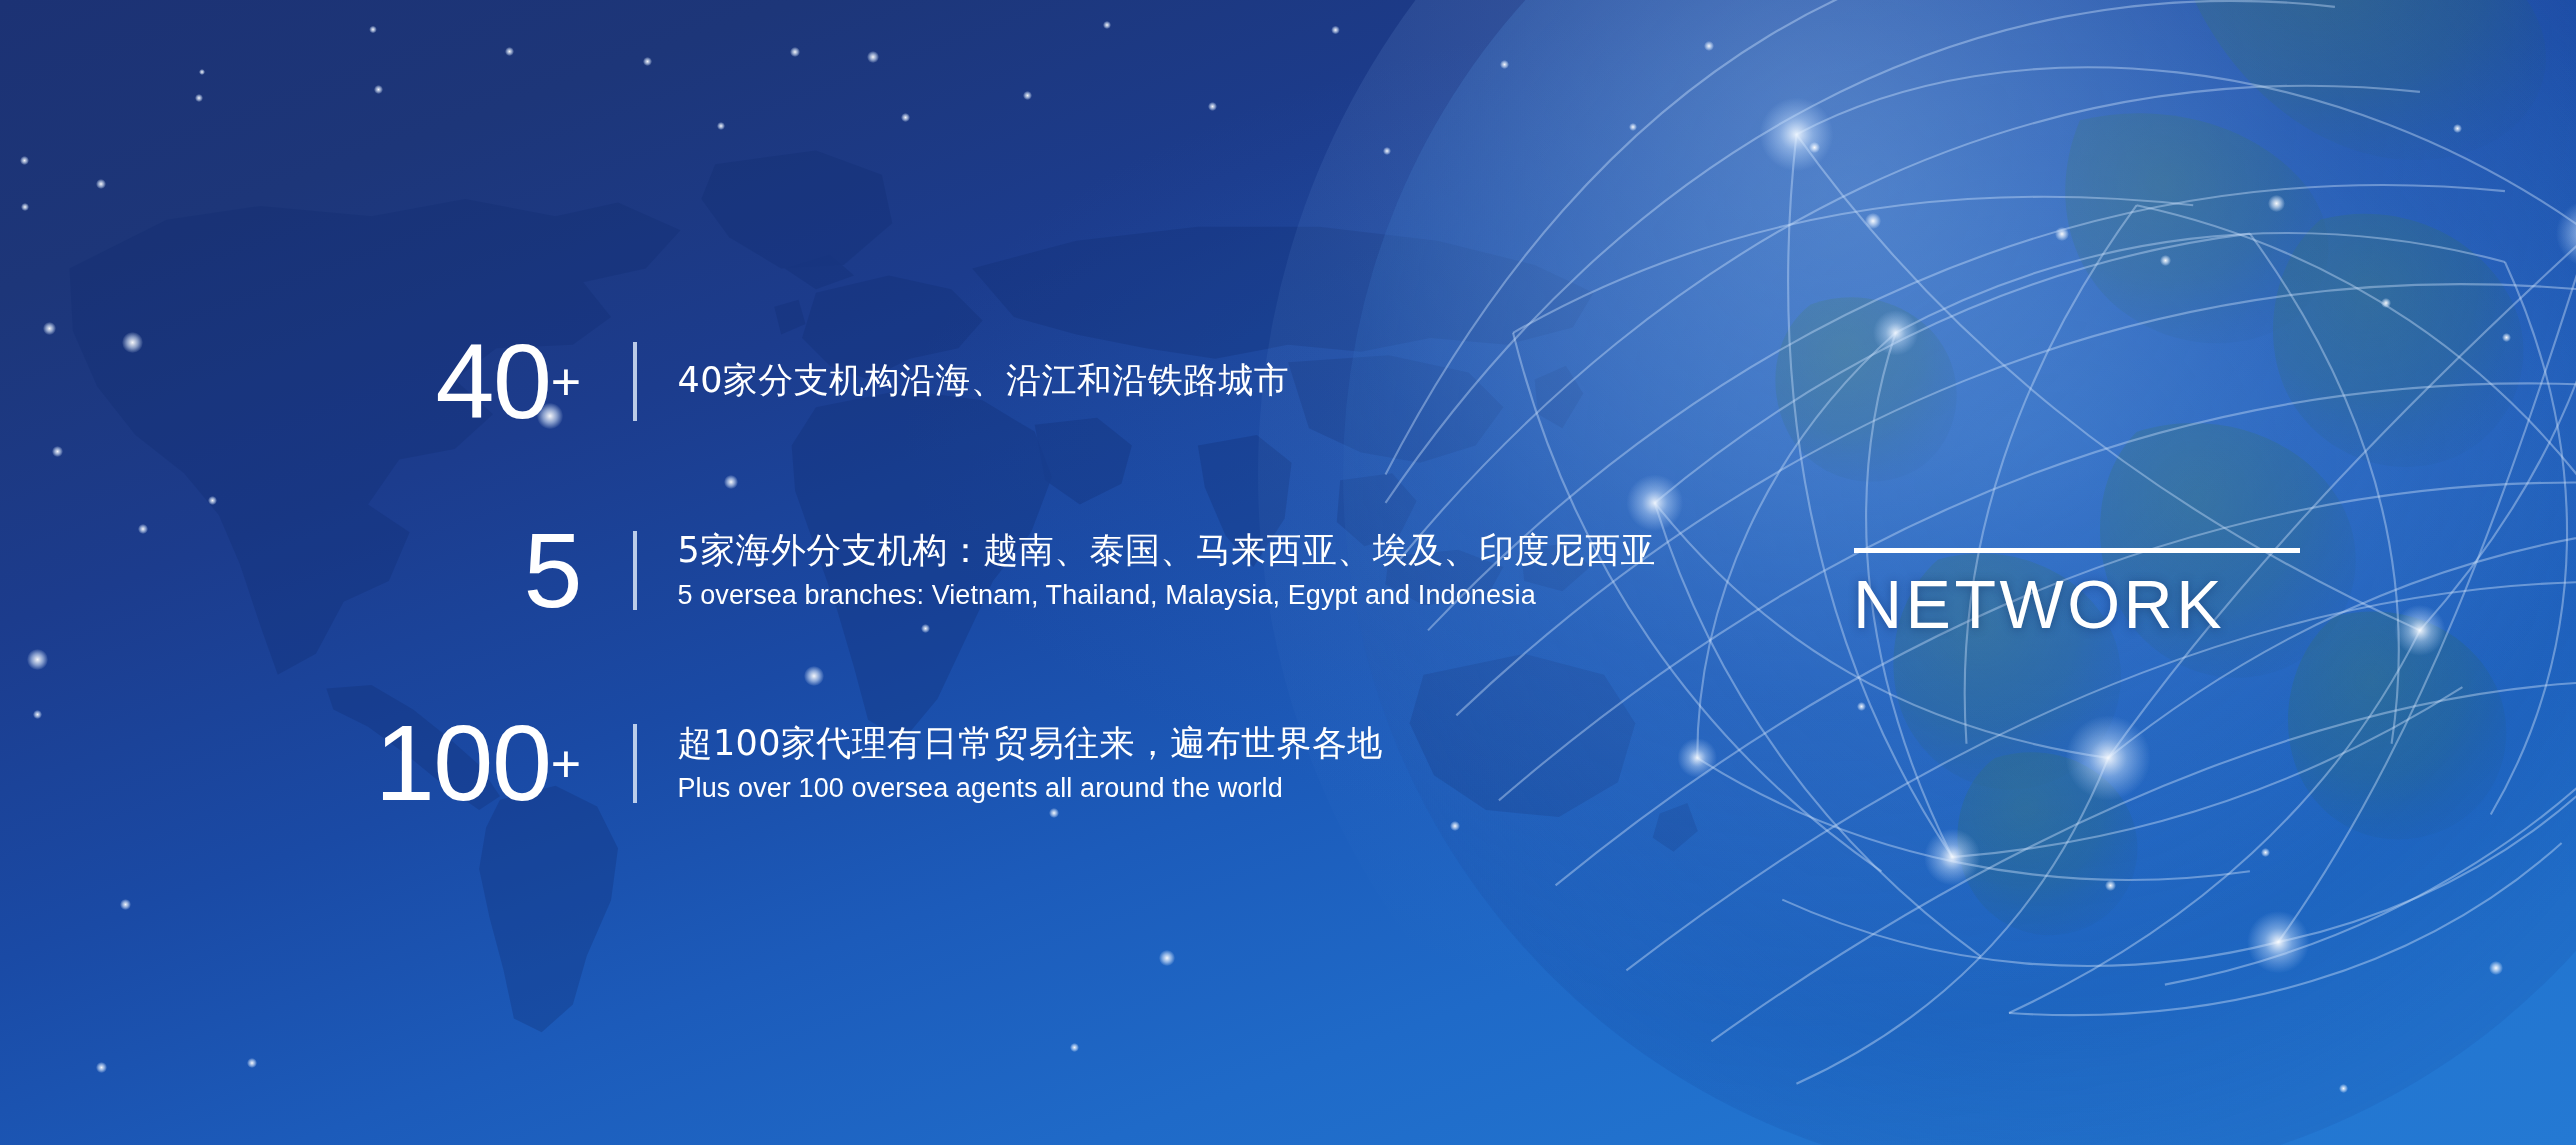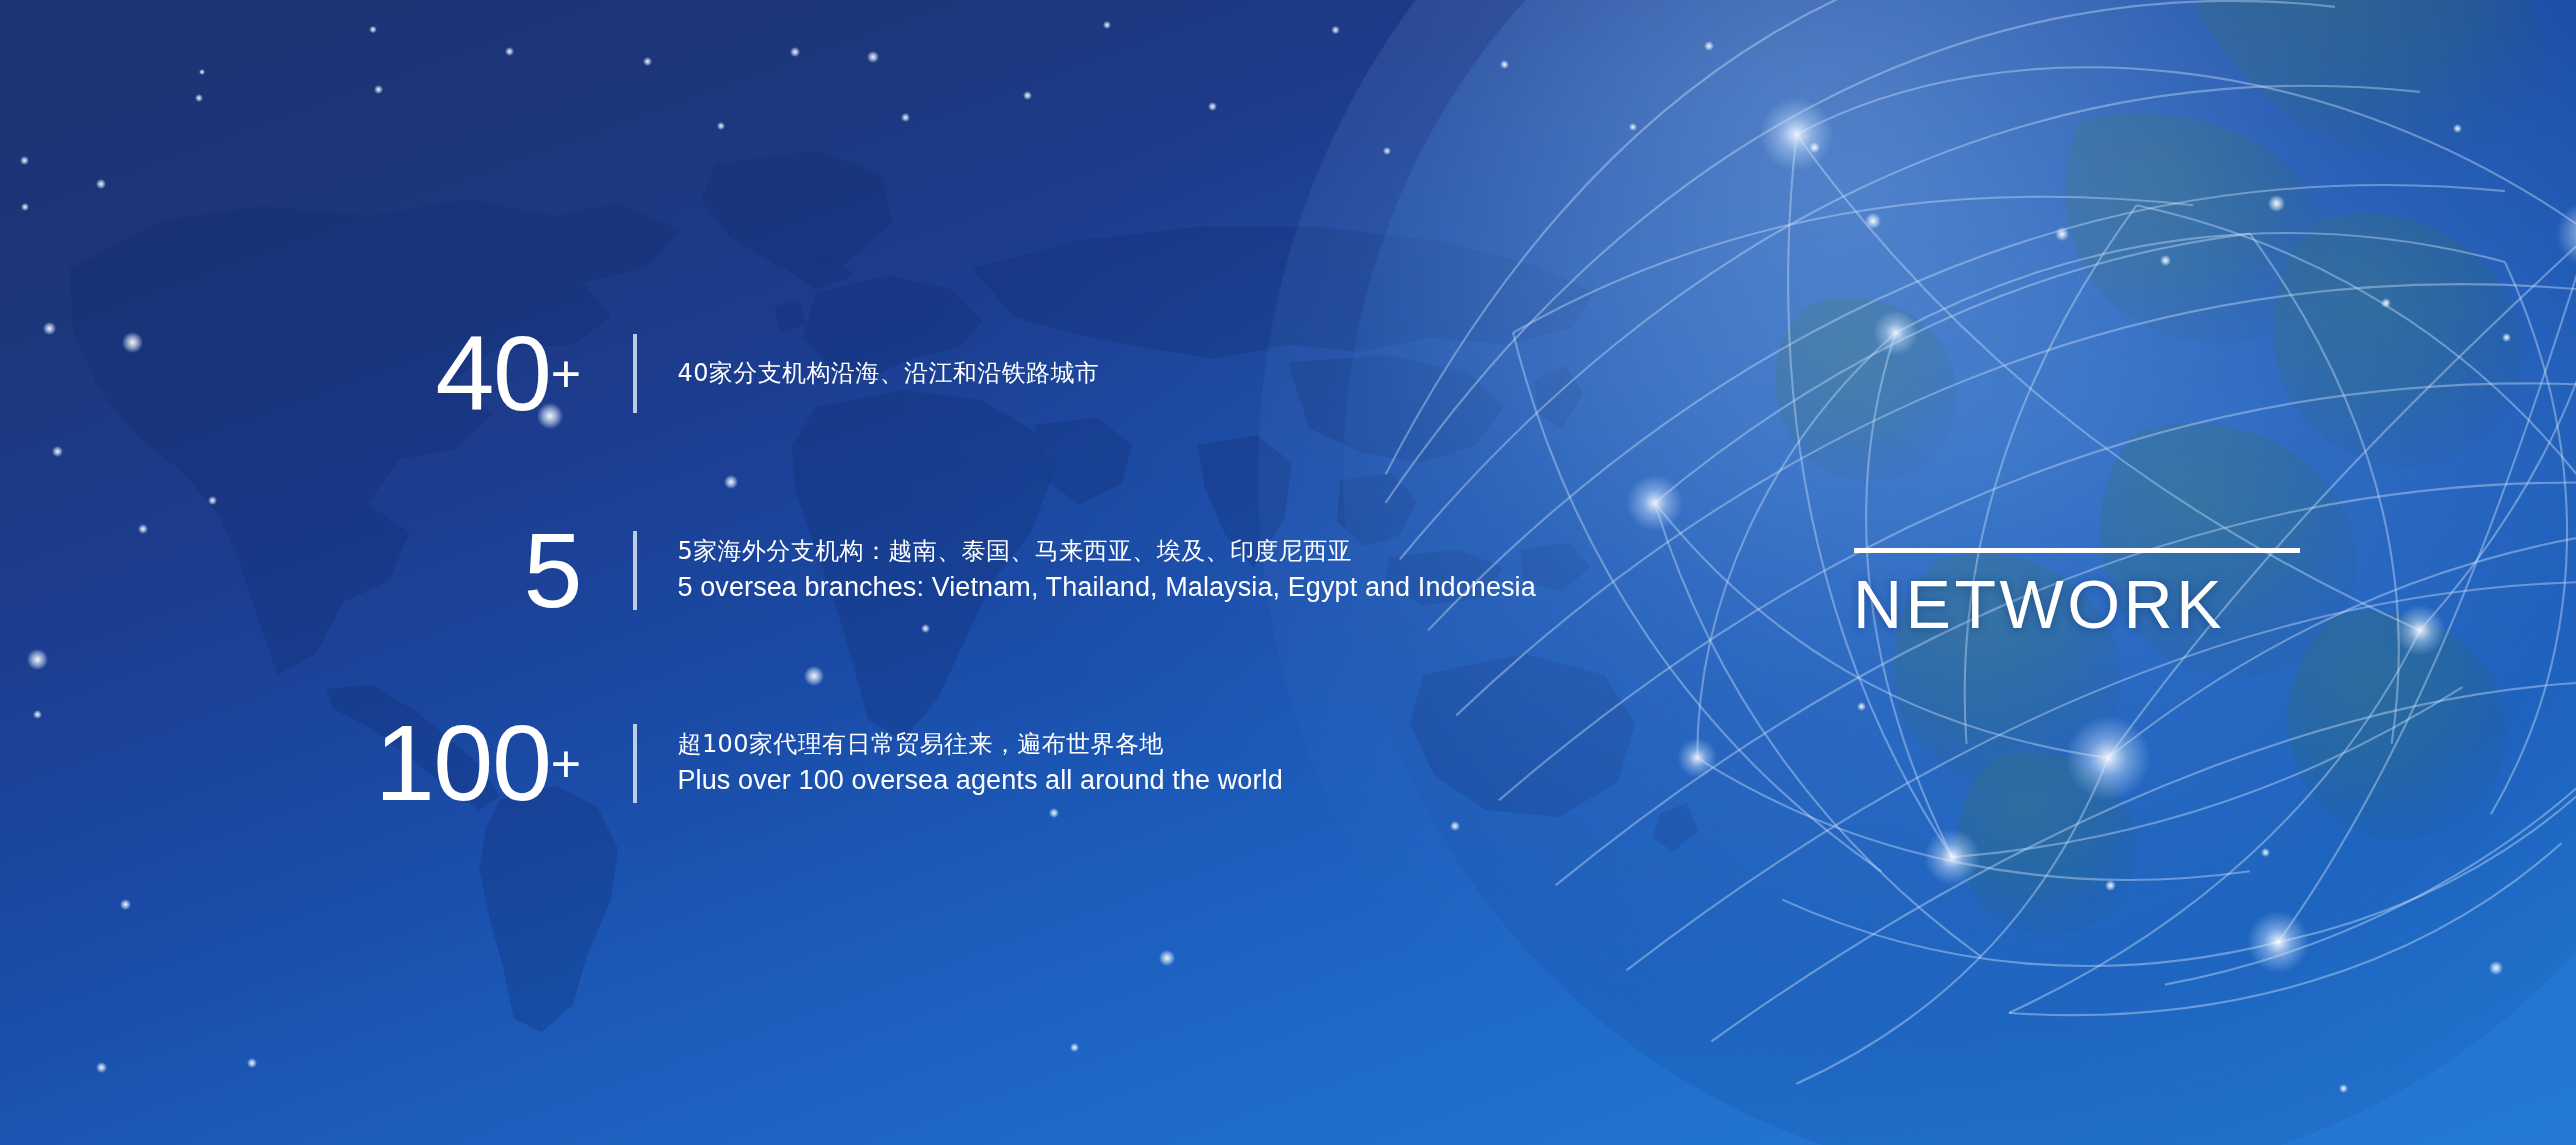--- a/index.html
+++ b/index.html
@@ -78,21 +78,21 @@
   .stats{
     position:absolute;
     left:0; top:0;
     width:1630px; height:100%;
   }
   .stat-row{
     position:absolute;
     display:flex;
     align-items:center;
   }
-  .stat-row.r1{ left:149px; top:320px;align-items:center; }
+  .stat-row.r1{ left:149px; top:328px;align-items:center; }
   .stat-row.r2{ left:149px; top:517px; }
   .stat-row.r3{ left:149px; top:709px; }
 
   .stat-number{
     width:432px;
     text-align:right;
     color:#ffffff;
     font-weight:300;
     letter-spacing:-1.4px;
     line-height:1;
@@ -114,21 +114,21 @@
     width:3.5px;
     height:79px;
     background:rgba(215,228,247,0.85);
     margin-left:52px;
     margin-right:41px;
     flex:0 0 auto;
   }
 
   .stat-text{ color:#ffffff; white-space:nowrap; }
   .stat-text .cn{
-    font-size:24px;
+    font-size:35px;
     line-height:1.42;
     letter-spacing:0.4px;
     font-weight:400;
     font-family:"DejaVu Sans","Liberation Sans",sans-serif;
   }
   .stat-text .en{
     font-size:27px;
     line-height:1.42;
     letter-spacing:0.1px;
     font-weight:400;

